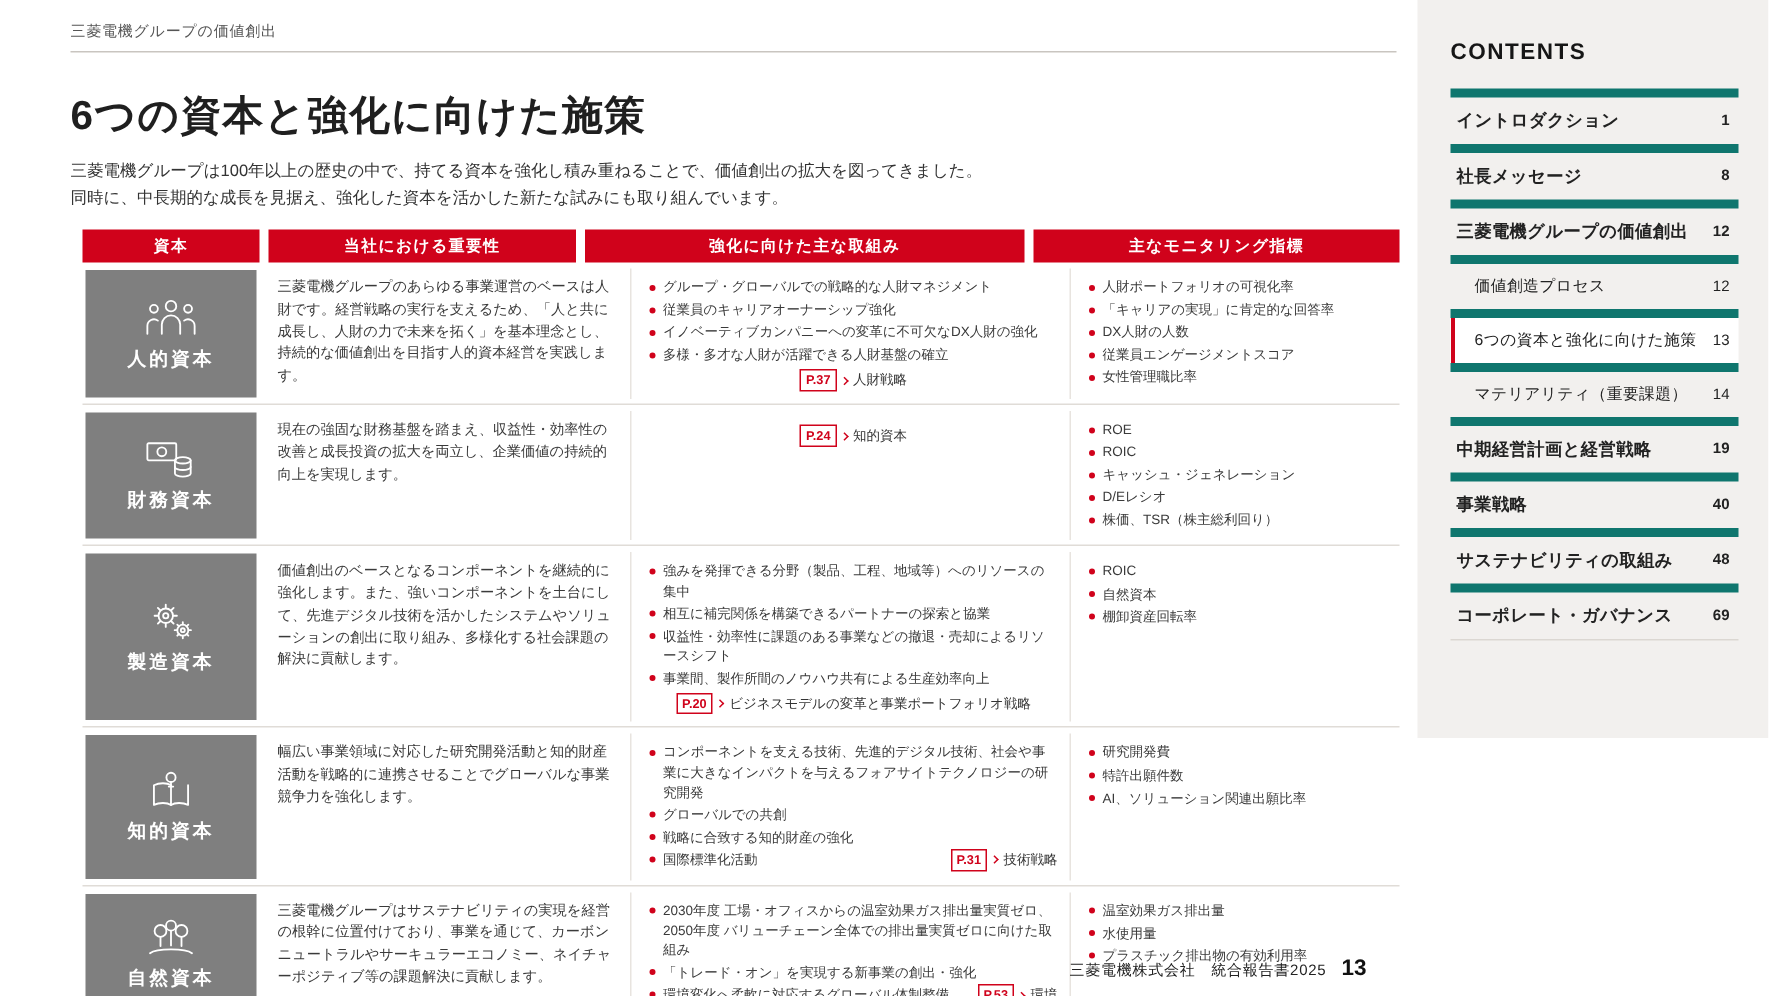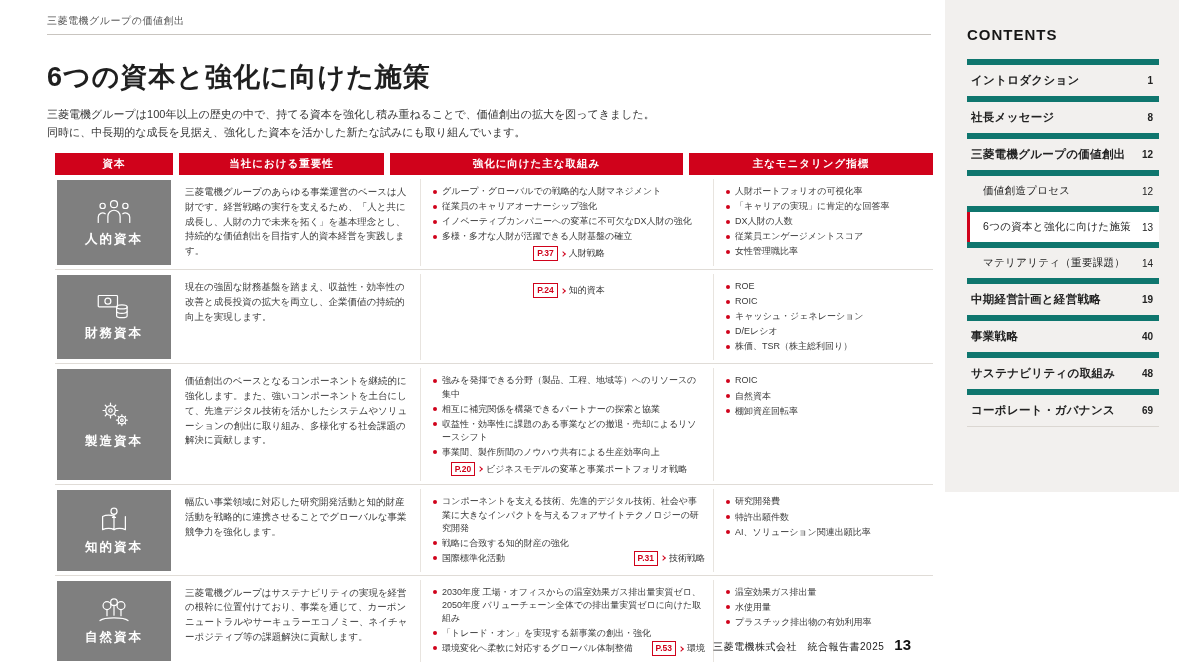--- a/index.html
+++ b/index.html
@@ -216,20 +216,21 @@
                     <path d="M22 9.5v3M20.3 13h3.4"></path>
                 </g>
               </svg>
               <span class="cap-label">知的資本</span>
             </div>
           </div>
           <div class="col-imp">幅広い事業領域に対応した研究開発活動と知的財産活動を戦略的に連携させることでグローバルな事業競争力を強化します。</div>
           <div class="col-init">
             <ul class="bullets">
                 <li>コンポーネントを支える技術、先進的デジタル技術、社会や事業に大きなインパクトを与えるフォアサイトテクノロジーの研究開発</li>
+                <li>グローバルでの共創</li>
                 <li>戦略に合致する知的財産の強化</li>
                 <li>国際標準化活動</li>
               </ul>
             <div class="plink abs">
               <span class="pbox">P.31</span>
               <span class="chev"></span>
               <span class="plabel">技術戦略</span>
             </div>
           </div>
           <div class="col-ind">

